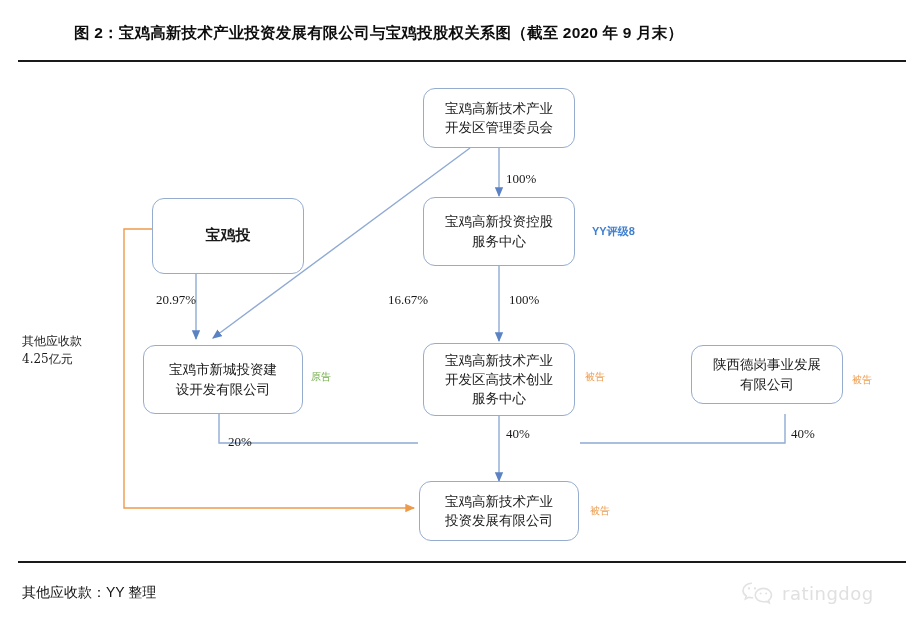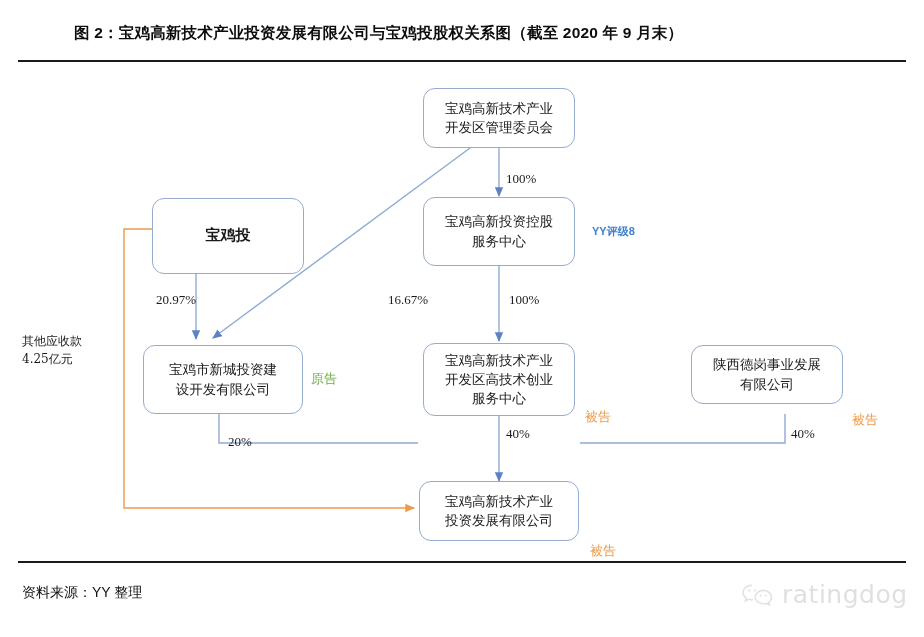--- a/index.html
+++ b/index.html
@@ -27,21 +27,21 @@
   
   .source{
     position:absolute;left:22px;top:584px;
     font-size:14px;color:#111;white-space:nowrap;
   }
   .logo{
     position:absolute;left:741px;top:580px;
     display:flex;align-items:center;gap:7px;
   }
   .logo-text{
-    font-size:25px;color:#e0e0e0;letter-spacing:0.5px;
+    font-size:18px;color:#e0e0e0;letter-spacing:0.5px;
     font-family:"DejaVu Sans",sans-serif;
   }
 
   
   #canvas{position:absolute;left:0;top:0;width:924px;height:637px;}
 
   
   .node{
     position:absolute;
     border:1.4px solid #95accf;
@@ -60,25 +60,25 @@
 
   
   .pct{
     position:absolute;
     font-size:13px;color:#1a1a1a;
     font-family:"Liberation Serif","DejaVu Serif",serif;
     white-space:nowrap;
   }
   .tag{
     position:absolute;
-    font-size:13px;white-space:nowrap;
+    font-size:10px;white-space:nowrap;
     font-family:"DejaVu Serif","Liberation Serif",serif;
   }
   .tag.plaintiff{color:#70ad47;}
-  .tag.defendant{color:#ed9b4b;margin-top:38px;}
+  .tag.defendant{color:#ed9b4b;}
   .rating{
     position:absolute;
     font-size:11px;color:#3f7fcf;font-weight:bold;
     white-space:nowrap;
   }
   .note{
     position:absolute;
     font-size:12px;color:#1a1a1a;line-height:1.5;
     font-family:"DejaVu Serif","Liberation Serif",serif;
     white-space:pre-line;
@@ -178,21 +178,21 @@
 
   <div class="tag defendant" style="left:852px;top:373px;">被告</div>
 
   <div class="tag defendant" style="left:590px;top:504px;">被告</div>
 
   <div class="rating" style="left:592px;top:224px;">YY评级8</div>
 
   <div class="note" style="left:22px;top:332px;width:100px;">其他应收款
 4.25亿元</div>
 
-  <div class="source">资料来源：YY 整理</div>
+  <div class="source">其他应收款：YY 整理</div>
 
   <div class="logo">
     <svg width="34" height="26" viewBox="0 0 34 26">
       <g fill="none" stroke="#e2e2e2" stroke-width="1.6">
         <path d="M11 3.2C6 3.2 2 6.5 2 10.4c0 2.2 1.3 4.2 3.3 5.5L4.4 19l3.3-1.7c1 .3 2.1.5 3.3.5
                  .4 0 .8 0 1.2-.1"></path>
         <path d="M22.5 8.4c-4.6 0-8.3 3-8.3 6.7 0 3.7 3.7 6.7 8.3 6.7 1 0 1.9-.1 2.8-.4l3 1.5-.8-2.6
                  c1.8-1.2 3-3.1 3-5.2 0-3.7-3.7-6.7-8-6.7z"></path>
       </g>
       <circle cx="8" cy="8.4" r="1.15" fill="#e2e2e2"></circle>

